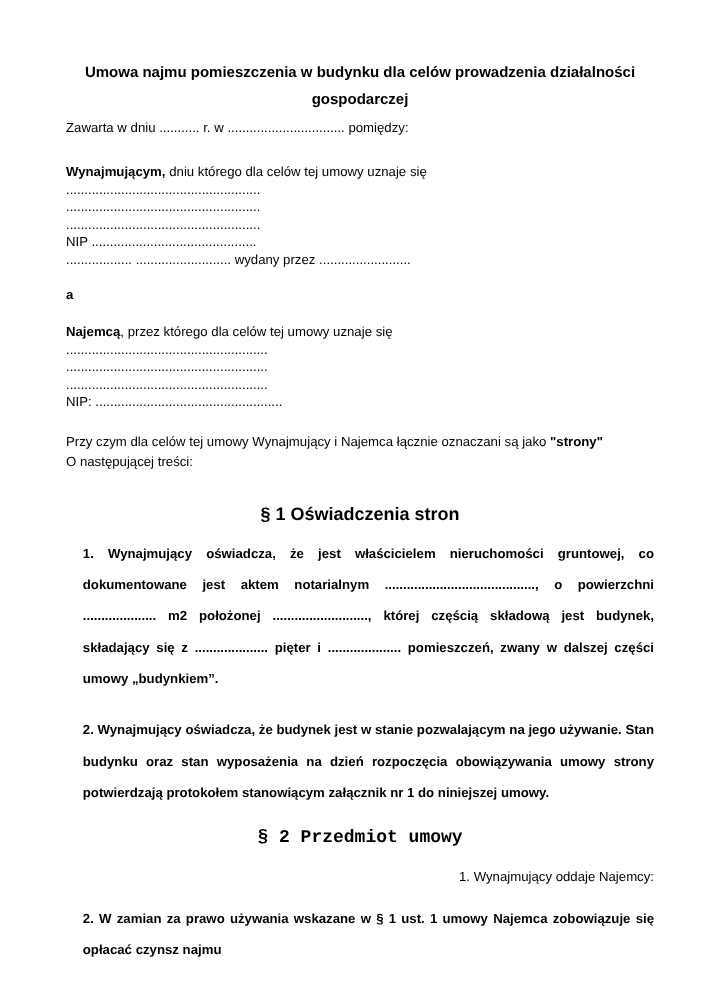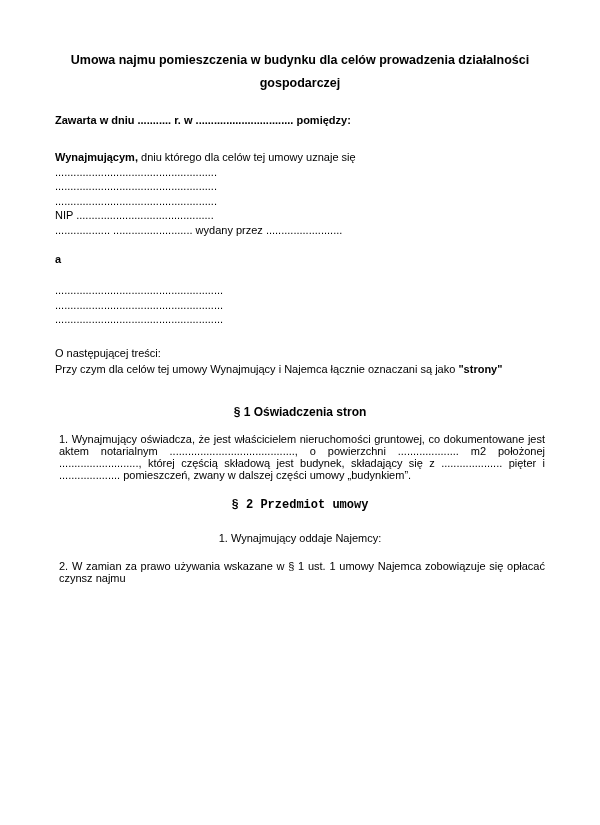--- a/index.html
+++ b/index.html
@@ -17,52 +17,53 @@
   }
   .title {
     font-size: 12.5px;
     font-weight: bold;
     text-align: center;
     line-height: 23px;
     margin: 0 10px 0 10px;
   }
   .bold { font-weight: bold; text-align: right; }
   .opening {
-    font-weight: bold;
+    font-weight: normal;
     line-height: 15px;
-    margin: 18px 0 0 0;
+    margin: 5px 0 0 0;
   }
   .party-block { margin: 22px 0 0 0; line-height: 14.5px; }
   .party-block p { margin: 0; padding: 0; line-height: 14.5px; }
   .connector {
     font-weight: bold;
     line-height: 15px;
     margin: 15px 0 0 0;
   }
   .tenant-block { margin: 16px 0 0 0; }
   .parties-clause { margin: 18px 0 0 0; line-height: 16px; }
   .parties-clause p { margin: 0; line-height: 16px; }
   .section-heading {
     font-weight: bold;
     text-align: center;
     line-height: 15px;
     margin: 28px 0 0 0;
-    font-size: 12px;
+    font-size: 15px;
   }
   .para {
     text-align: justify;
-    line-height: 12px;
-    margin: 13px 0 0 4px;
+    line-height: 26px;
+    margin: 13px 0 0 14px;
+    font-weight: bold;
   }
   .para.gap-lg { margin-top: 17px; }
   .heading-2 { margin-top: 17px; font-family: Liberation Mono, monospace; }
   .list-intro {
     line-height: 17.2px;
     margin: 17px 0 0 0;
-    text-align: center;
+    text-align: right;
   }
 </style>
 </head>
 <body>
 
 <div class="page">
 
   <h1 class="title">Umowa najmu pomieszczenia w budynku dla celów prowadzenia działalności gospodarczej</h1>
 
   <p class="opening">Zawarta w dniu ........... r. w ................................ pomiędzy:</p>
@@ -72,34 +73,37 @@
     <p>.....................................................</p>
     <p>.....................................................</p>
     <p>.....................................................</p>
     <p>NIP .............................................</p>
     <p>.................. .......................... wydany przez .........................</p>
   </div>
 
   <p class="connector">a</p>
 
   <div class="party-block tenant-block">
+    <p><span class="bold">Najemcą</span><span>, przez którego dla celów tej umowy uznaje się</span></p>
     <p>.......................................................</p>
     <p>.......................................................</p>
     <p>.......................................................</p>
+    <p>NIP: ...................................................</p>
   </div>
 
   <div class="parties-clause">
+    <p><span>Przy czym dla celów tej umowy Wynajmujący i Najemca łącznie oznaczani są jako </span><span class="bold">"strony"</span></p>
     <p>O następującej treści:</p>
-    <p><span>Przy czym dla celów tej umowy Wynajmujący i Najemca łącznie oznaczani są jako </span><span class="bold">"strony"</span></p>
   </div>
 
   <p class="section-heading">§ 1 Oświadczenia stron</p>
 
   <p class="para">1. Wynajmujący oświadcza, że jest właścicielem nieruchomości gruntowej, co dokumentowane jest aktem notarialnym ........................................., o powierzchni .................... m2 położonej .........................., której częścią składową jest budynek, składający się z .................... pięter i .................... pomieszczeń, zwany w dalszej części umowy „budynkiem”.</p>
 
+  <p class="para gap-lg">2. Wynajmujący oświadcza, że budynek jest w stanie pozwalającym na jego używanie. Stan budynku oraz stan wyposażenia na dzień rozpoczęcia obowiązywania umowy strony potwierdzają protokołem stanowiącym załącznik nr 1 do niniejszej umowy.</p>
 
   <p class="section-heading heading-2">§ 2 Przedmiot umowy</p>
 
   <p class="list-intro">1. Wynajmujący oddaje Najemcy:</p>
 
 
 
   <p class="para">2. W zamian za prawo używania wskazane w § 1 ust. 1 umowy Najemca zobowiązuje się opłacać czynsz najmu</p>
 
 </div>

